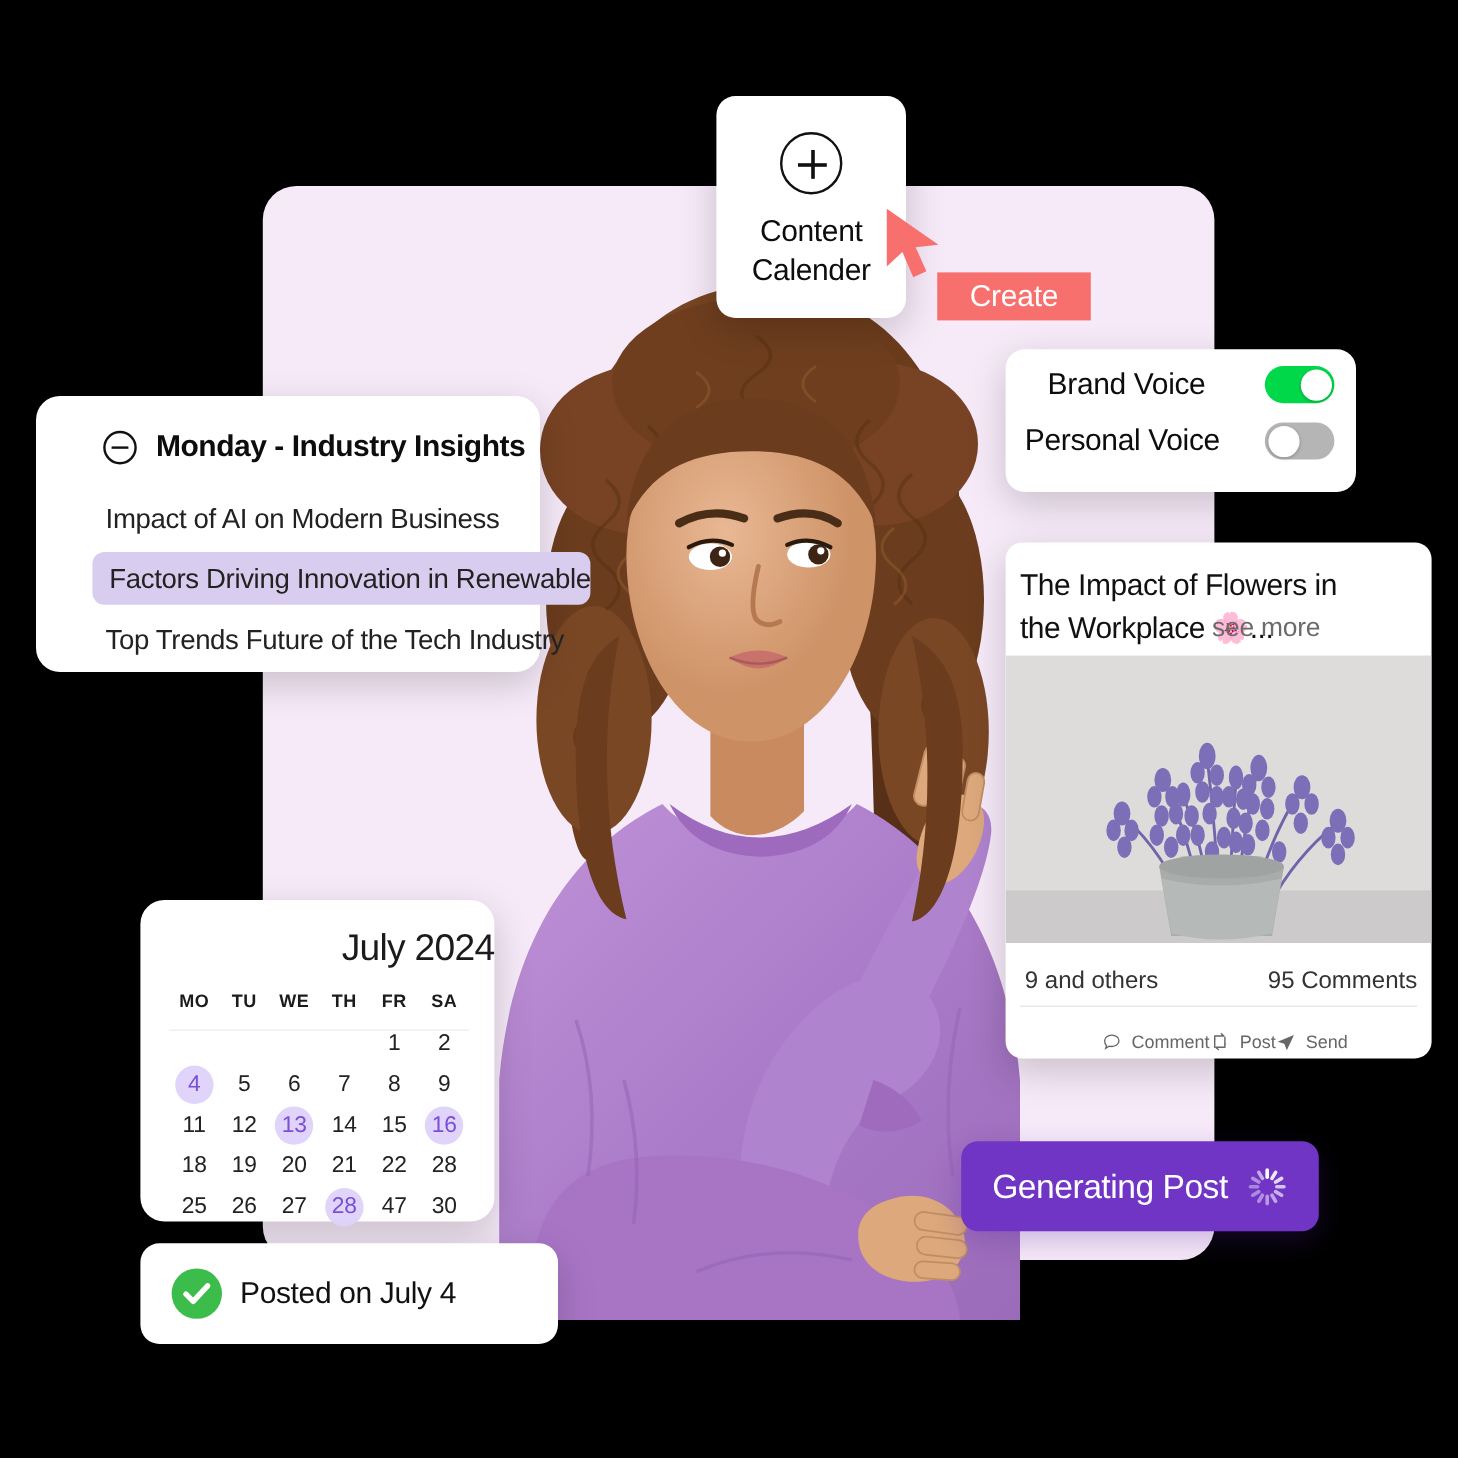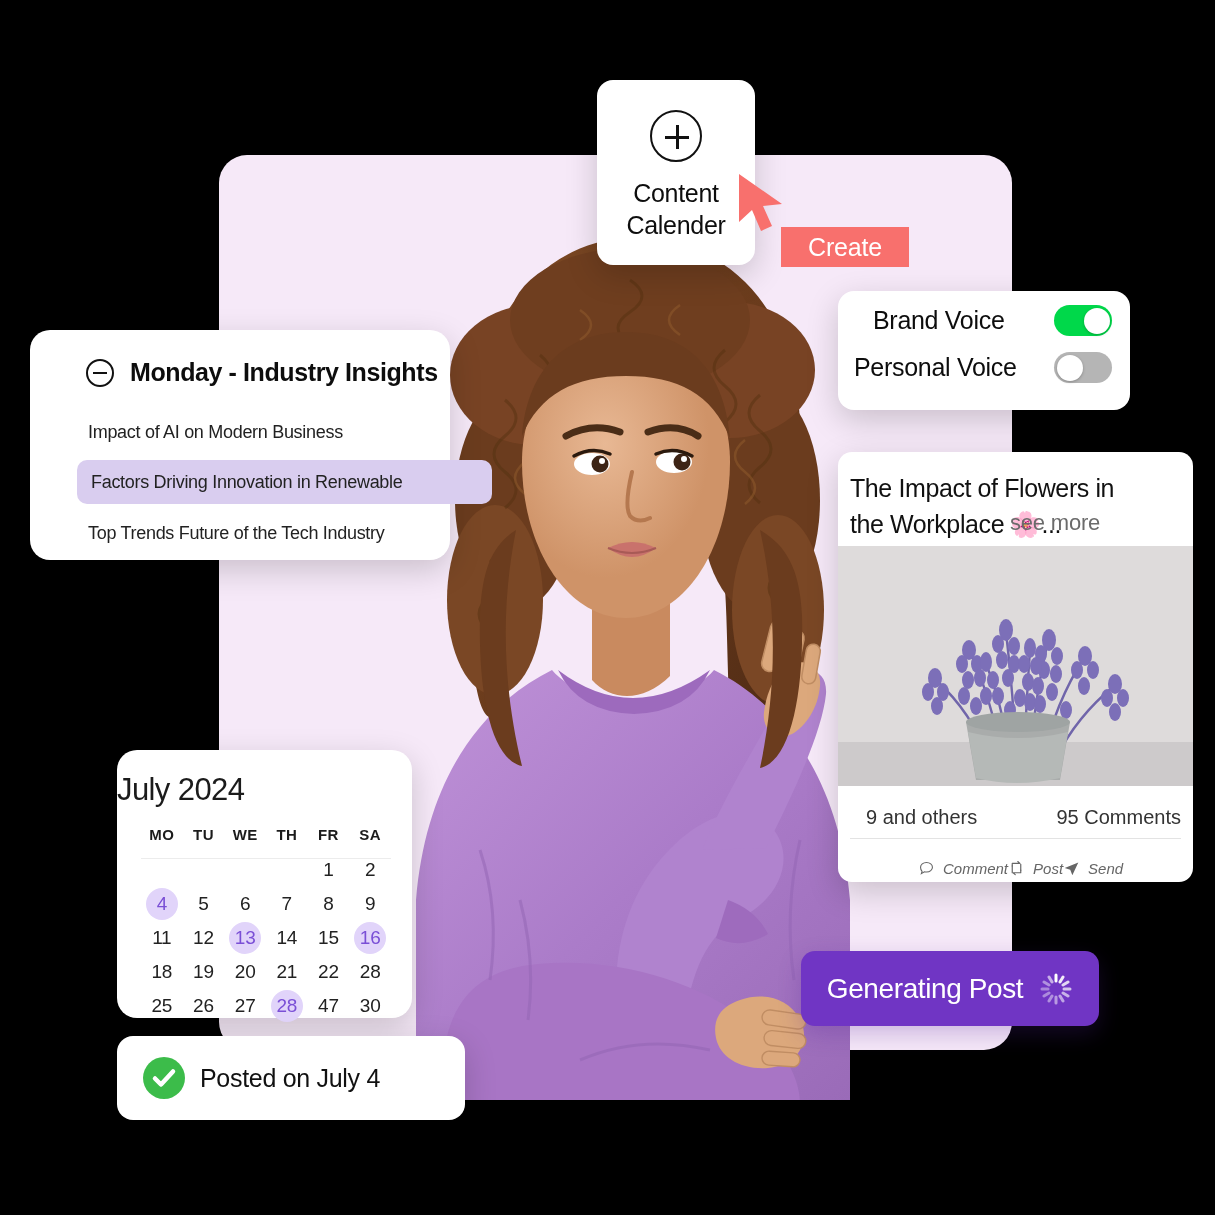--- a/index.html
+++ b/index.html
@@ -61,45 +61,45 @@
   .toggle.on  .knob { right:2.5px; }
   .toggle.off .knob { left:2.5px; }
 
   
   .ins-card { left:30px; top:330px; width:420px; height:230px; }
   .ins-head { position:absolute; left:56px; top:28px; display:flex; align-items:center; gap:16px;justify-content:space-between; }
   .ins-minus { width:28px; height:28px; border:2px solid #111; border-radius:50%; position:relative; flex:0 0 auto;}
   .ins-minus::before { content:""; position:absolute; left:5px; top:11px; width:14px; height:2.5px; background:#111; }
   .ins-title { font-size:25px; font-weight:bold; color:#0d0d0d; letter-spacing:-.4px; white-space:nowrap; }
   .ins-item { position:absolute; left:47px; height:44px; display:flex; align-items:center;
-     padding:0 14px; font-size:18px; color:#222; letter-spacing:-.3px; white-space:nowrap; }
+     padding:0 14px; font-size:23px; color:#222; letter-spacing:-.3px; white-space:nowrap; }
   .ins-item.i1 { top:80px; left:58px; padding:0; }
   .ins-item.i2 { top:130px; background:#d9cdef; border-radius:10px; width:415px; }
   .ins-item.i3 { top:181px; left:58px; padding:0; }
 
   
   .post-card { left:838px; top:452px; width:355px; height:430px; border-radius:14px;
     overflow:hidden; }
   .post-title { position:absolute; left:12px; top:18px; width:300px;
      font-size:25px; line-height:36px; color:#111; letter-spacing:-.4px; }
   .post-flower { display:inline-block; }
   .post-seemore { position:absolute; left:1010px; top:510px; font-size:22px; color:#6b6b6b; letter-spacing:-.2px; }
   .post-img { position:absolute; left:0; top:94px; width:355px; height:240px; overflow:hidden; }
-  .post-stats { position:absolute; left:16px; right:0; top:344px; height:42px;
+  .post-stats { position:absolute; left:4px; right:0; top:344px; height:42px;
      display:flex; align-items:center; justify-content:space-between; padding:0 12px;
      font-size:20px; color:#333; }
   .post-divider { position:absolute; left:12px; right:12px; top:386px; height:1px; background:#e3e3e3; }
   .post-actions { position:absolute; left:0; right:0; top:396px; height:40px;
      display:flex; align-items:center; justify-content:space-around; padding:0 70px 0 80px;
-     font-size:15px; color:#666;font-style:italic; }
+     font-size:15px; color:#666; }
   .act { display:flex; align-items:center; gap:8px; }
 
   
   .cal-card { left:117px; top:750px; width:295px; height:268px; }
-  .cal-title { position:absolute; left:0; right:0; top:22px; text-align:left;
+  .cal-title { position:absolute; left:0; right:0; top:22px; text-align:right;
      font-size:31px; color:#1b1b1b; letter-spacing:-.6px; }
   .cal-grid { position:absolute; left:24px; top:76px; width:250px; }
   .cal-grid table { border-collapse:collapse; width:100%; table-layout:fixed; }
   .cal-grid th { font-size:15px; font-weight:bold; color:#1b1b1b; padding-bottom:10px; letter-spacing:.4px; }
   .cal-grid td { text-align:center; height:34px; font-size:19px; color:#222; letter-spacing:-.2px; }
   .cal-head-rule { position:absolute; left:24px; top:108px; width:250px; height:1px; background:#ececec; }
   .daychip { display:inline-flex; align-items:center; justify-content:center;
      width:32px; height:32px; border-radius:50%; }
   .daychip.hl { background:#e1d4fa; color:#7a4fd6; }
 

